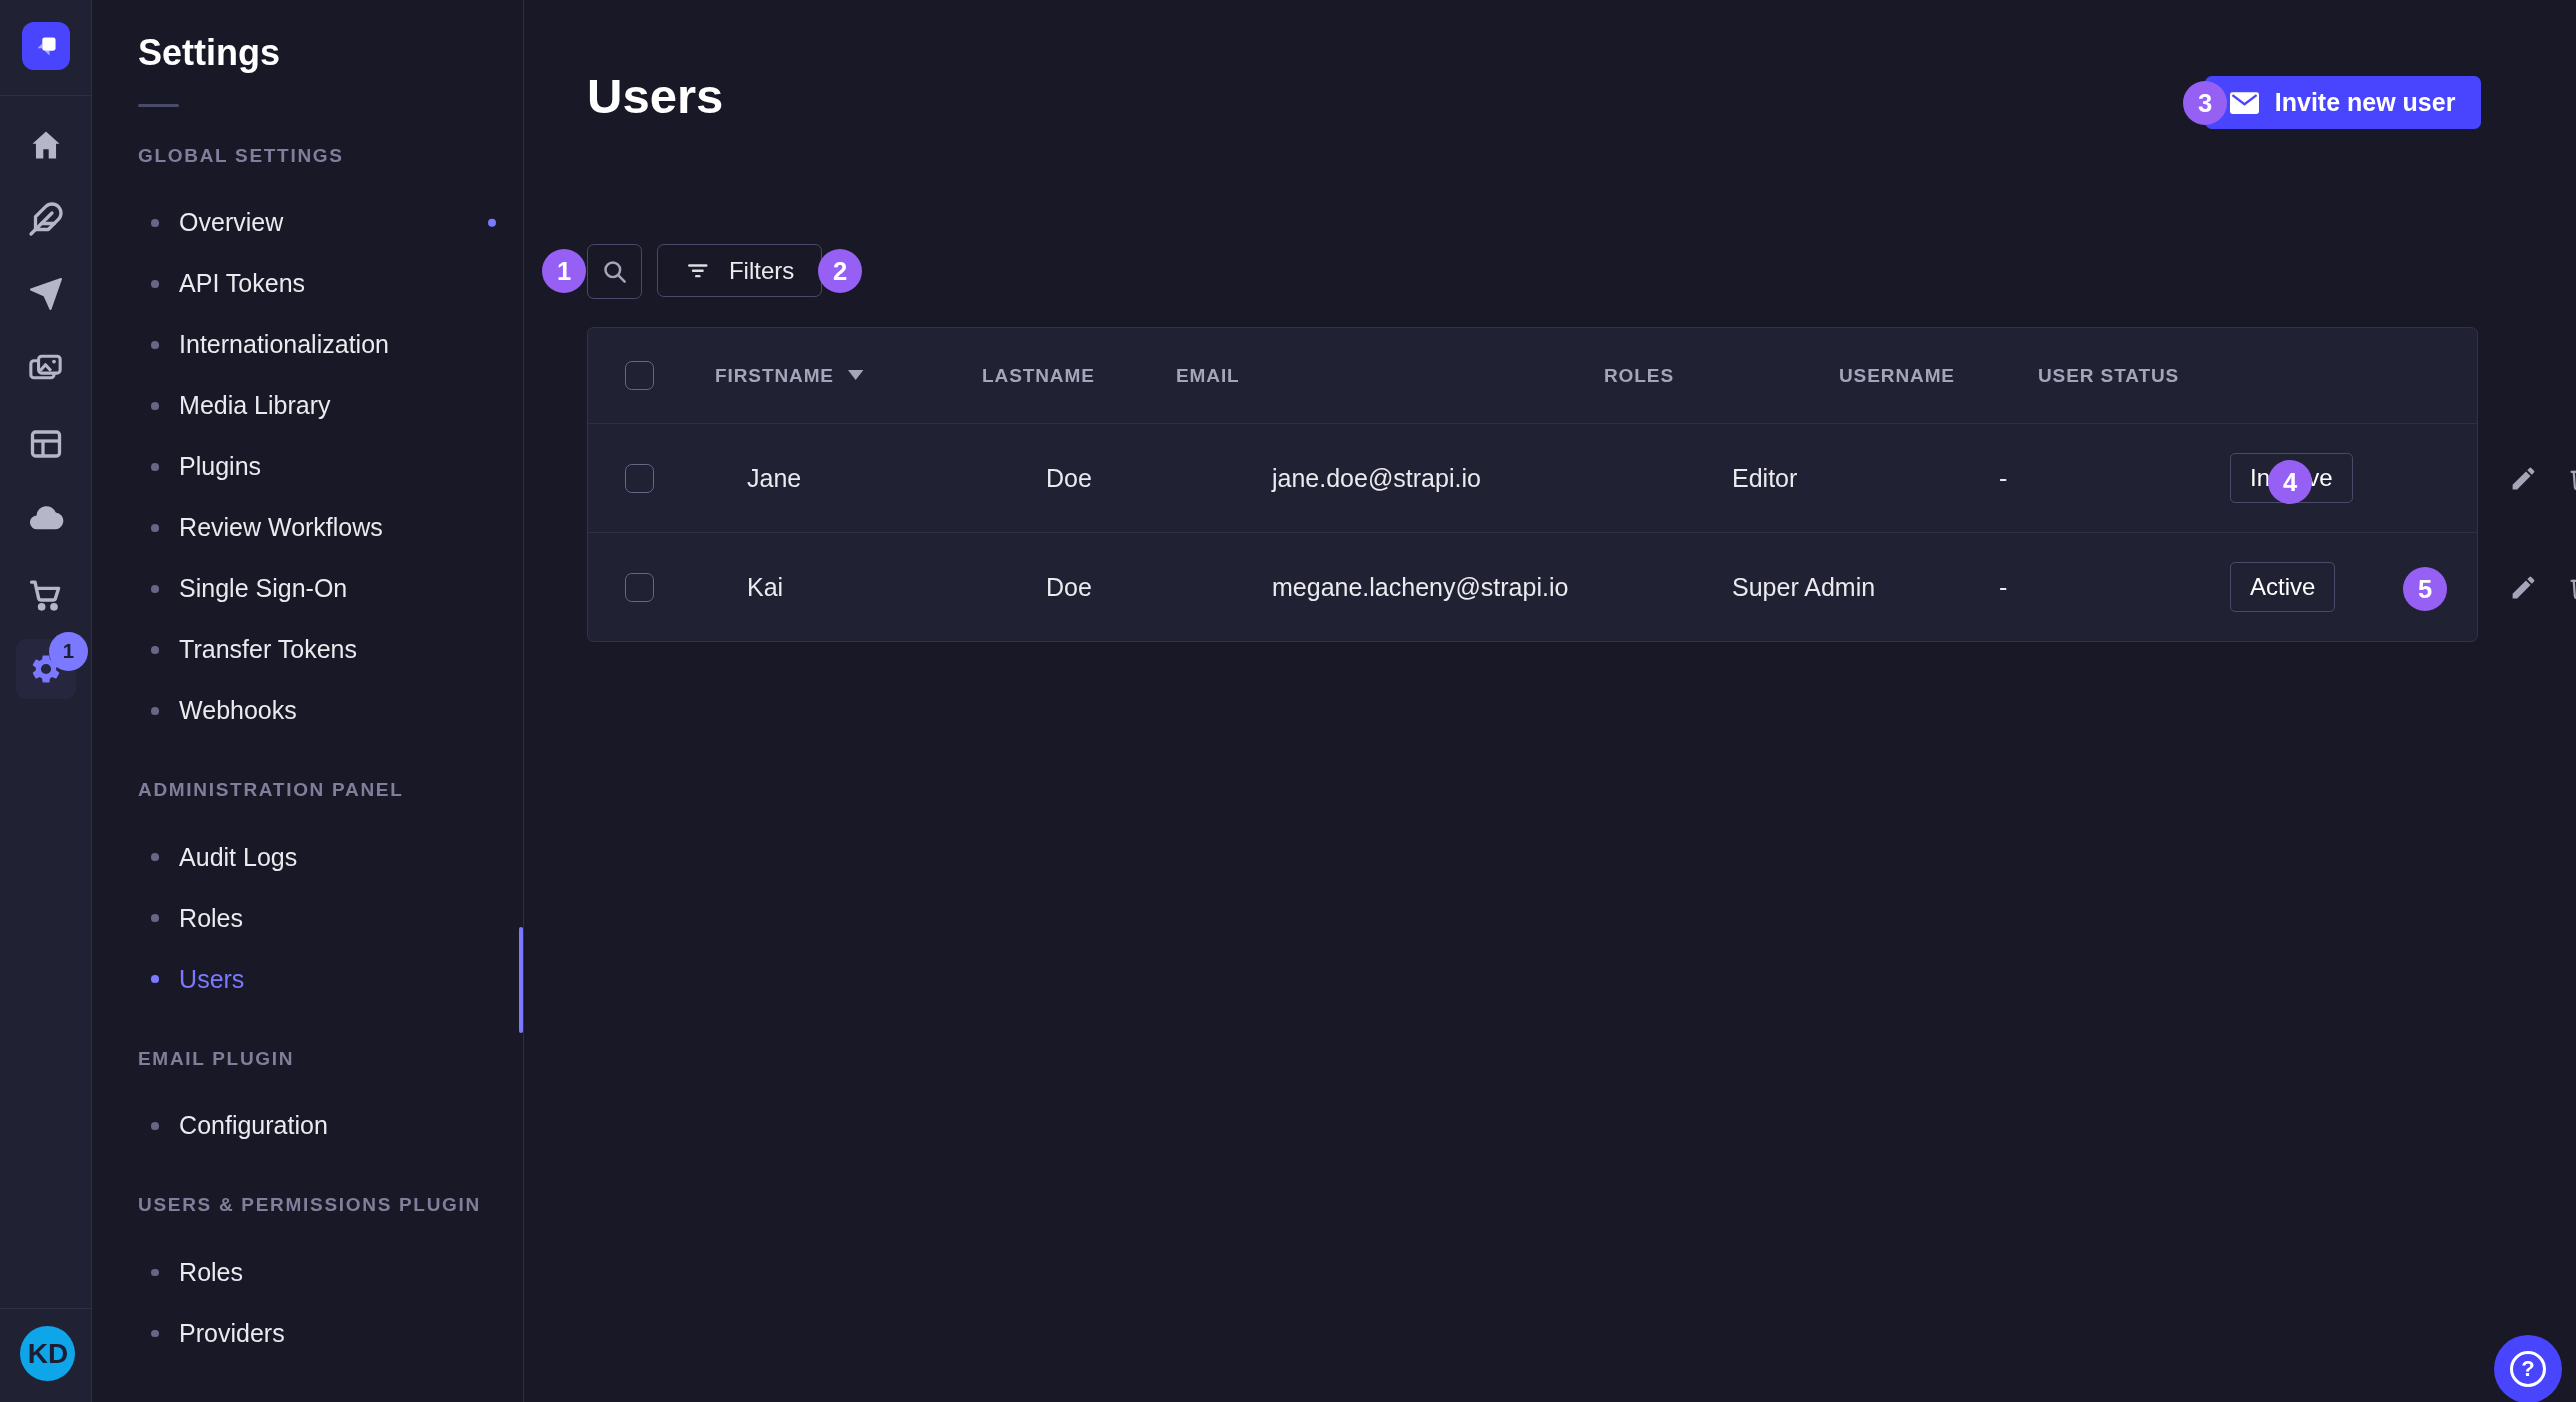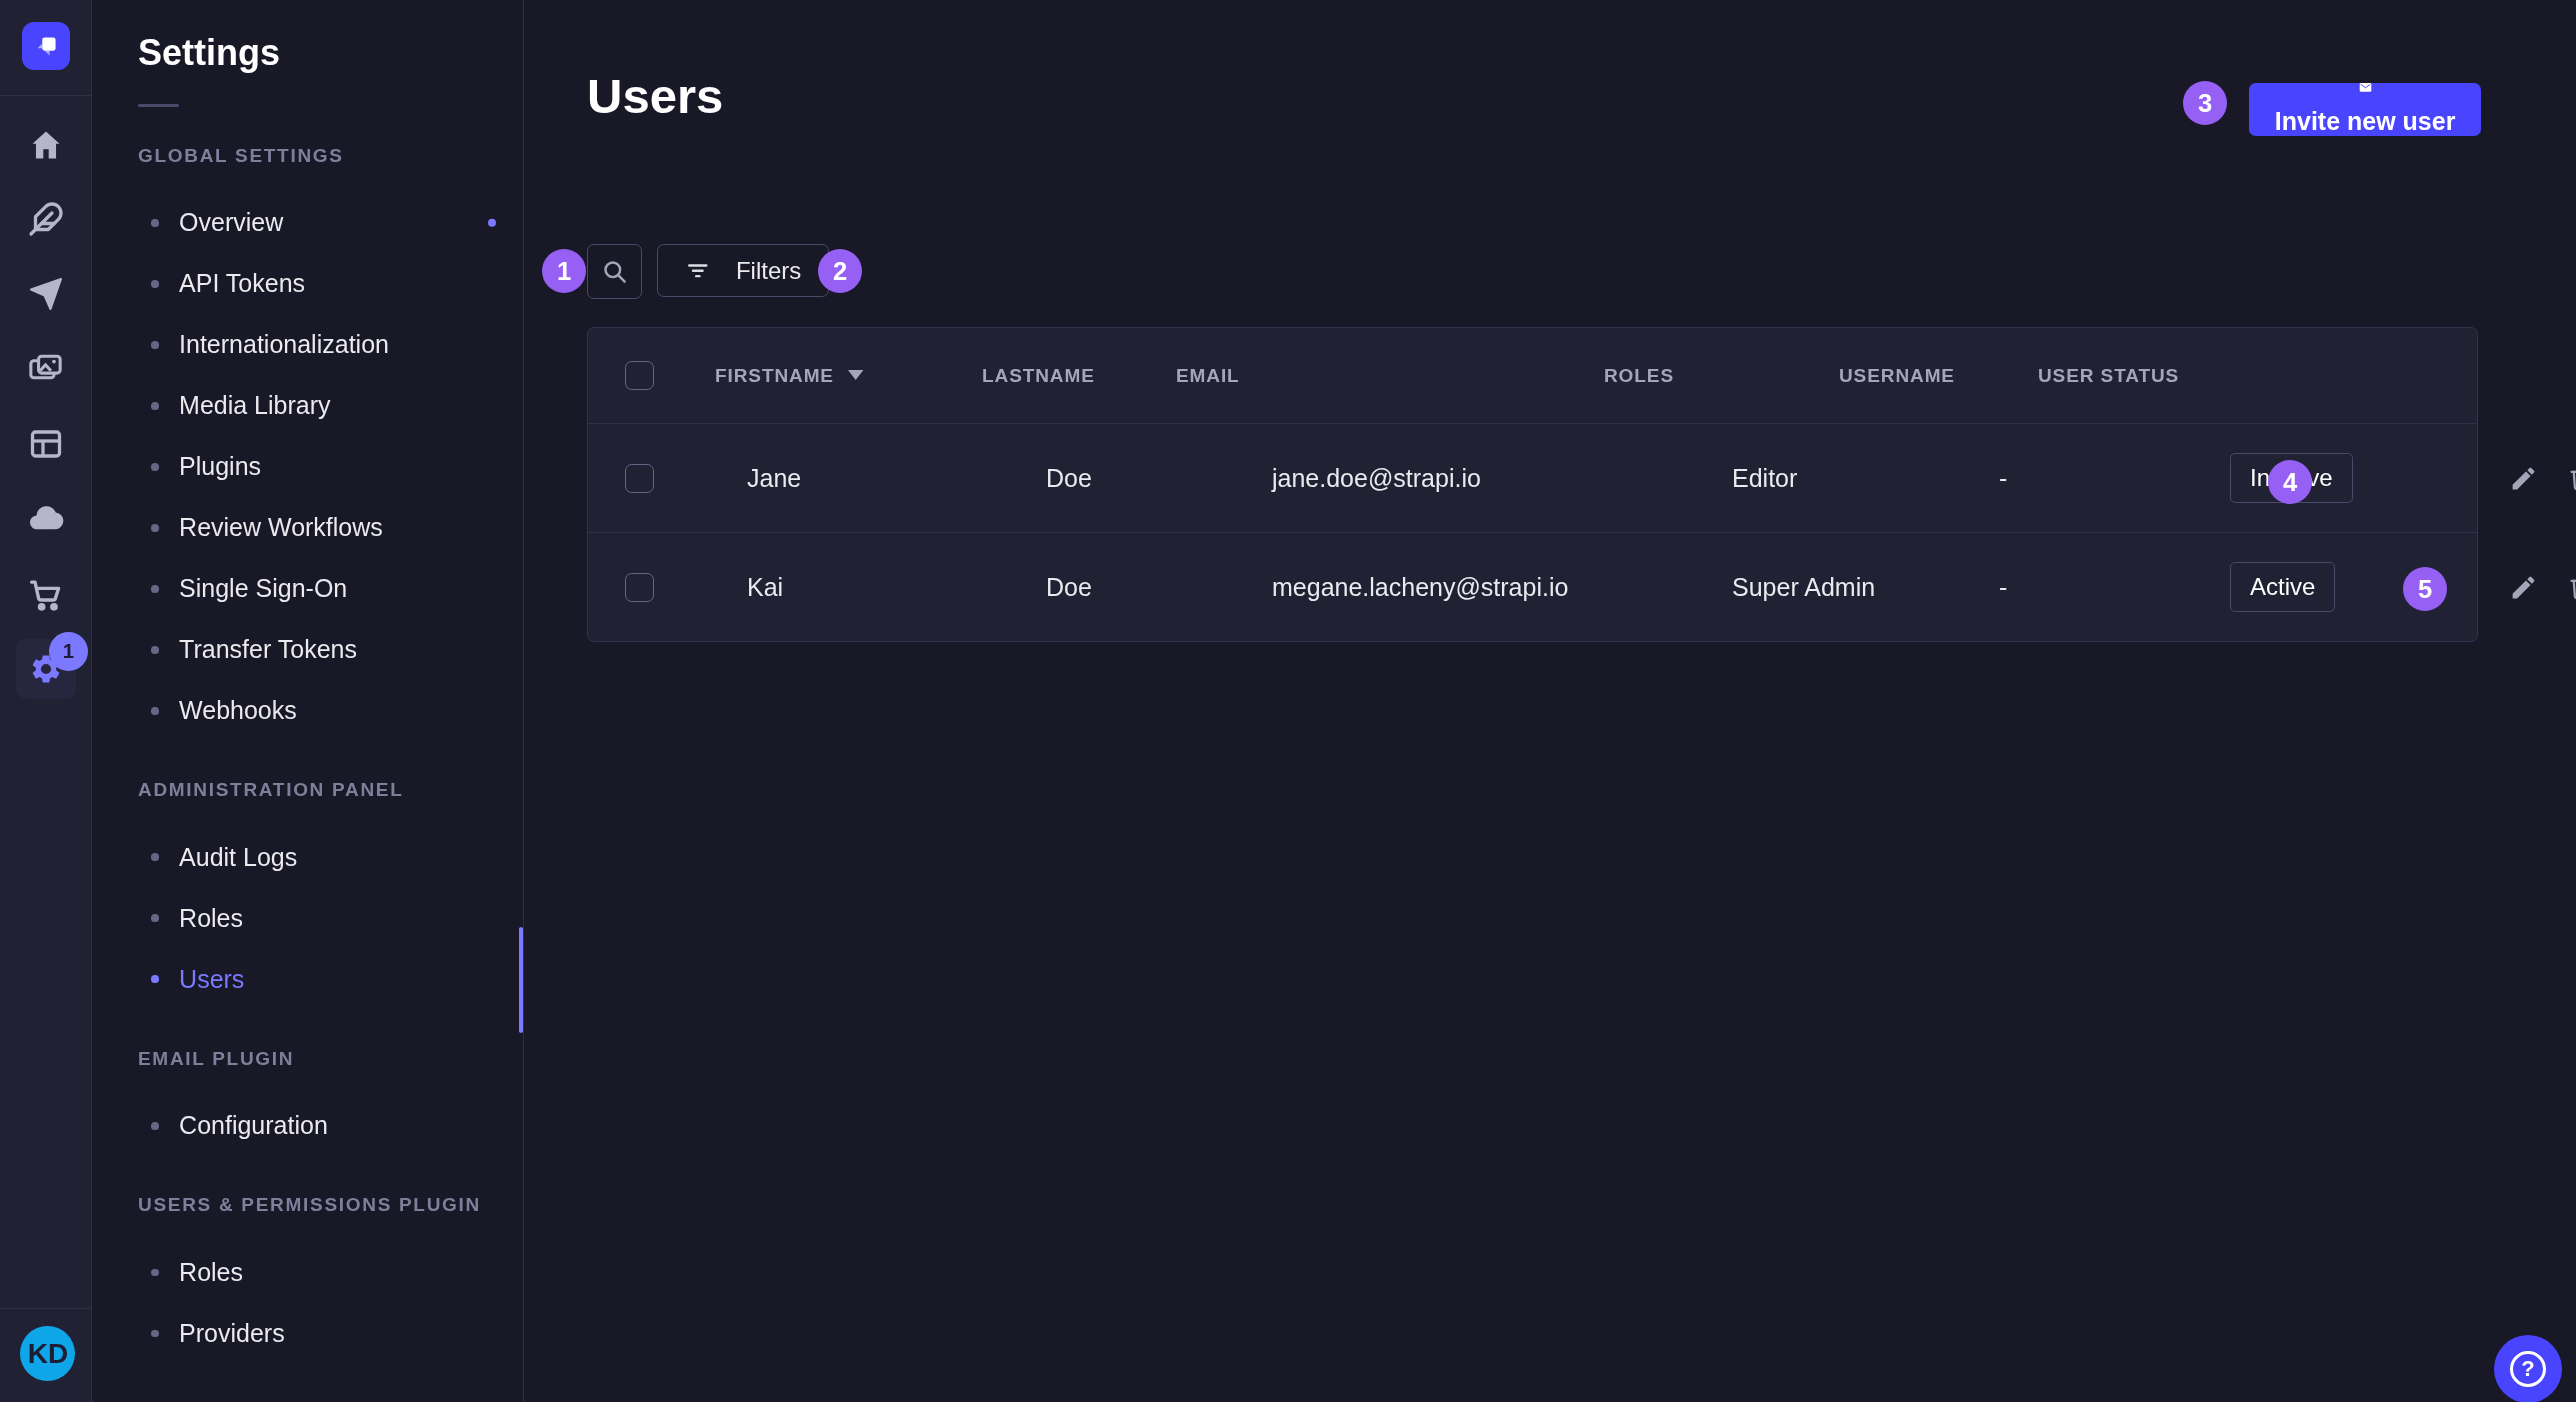--- a/index.html
+++ b/index.html
@@ -28,25 +28,25 @@
   .sb-item-label { font-size:25px; color:#eaeaef; }
   .sb-item.active .sb-bullet { background:#7b79ff; }
   .sb-item.active .sb-item-label { color:#7b79ff; }
   .sb-dot { position:absolute; right:27px; top:50%; transform:translateY(-50%); width:8.5px; height:8.5px; border-radius:50%; background:#7b79ff; }
   .sb-indicator { position:absolute; right:0; top:-22px; width:4.3px; height:106px; border-radius:2.6px; background:#7b79ff; }
 
   
   .main { position:absolute; left:492px; top:0; right:0; bottom:0; }
   .page-title { position:absolute; left:95px; top:68px; font-size:49px; font-weight:600; color:#ffffff; }
   .page-subtitle { position:absolute; left:95px; top:143px; font-size:25.6px; color:#a5a5ba; }
-  .invite-btn { position:absolute; right:95px; top:83px; height:53px; padding:0 25.6px; background:#4945ff; border:none; border-radius:6.8px; display:flex; align-items:center; gap:15.3px; color:#ffffff; font-size:25px; font-weight:600; font-family:inherit; cursor:pointer;flex-direction:column; }
+  .invite-btn { position:absolute; right:95px; top:76px; height:53px; padding:0 25.6px; background:#4945ff; border:none; border-radius:6.8px; display:flex; align-items:center; gap:15.3px; color:#ffffff; font-size:25px; font-weight:600; font-family:inherit; cursor:pointer; }
 
   .toolbar { position:absolute; left:95px; top:244px; display:flex; gap:15.3px; }
   .search-btn { width:55px; height:55px; background:transparent; border:0.9px solid #4a4a6a; border-radius:6.8px; display:flex; align-items:center; justify-content:center; cursor:pointer; }
-  .filters-btn { height:53px; padding:0 27px; background:transparent; border:0.9px solid #4a4a6a; border-radius:6.8px; display:flex; align-items:center; gap:25px; color:#eaeaef; font-size:24px; font-weight:500; font-family:inherit; cursor:pointer; }
+  .filters-btn { height:53px; padding:0 27px; background:transparent; border:0.9px solid #4a4a6a; border-radius:6.8px; display:flex; align-items:center; gap:18px; color:#eaeaef; font-size:24px; font-weight:500; font-family:inherit; cursor:pointer; }
 
   
   .table { position:absolute; left:95px; top:327px; width:1891px; background:#212134; border:0.9px solid #32324d; border-radius:6.8px; }
   .trow { display:grid; grid-template-columns:127px 267px 194px 428px 235px 199px 247px 1fr; align-items:center; }
   .thead { height:95px; }
   .th { font-size:19px; font-weight:600; letter-spacing:0.9px; color:#a5a5ba; display:flex; align-items:center; gap:13.6px; }
   .tbody-row { height:109px; border-top:0.9px solid #2e2e45;gap:32px; }
   .td { font-size:25px; color:#eaeaef; }
   .cb-cell { padding-left:37px; }
   .checkbox { display:block; width:29px; height:29px; border:1.7px solid #666687; border-radius:6.8px; background:transparent; cursor:pointer; }

